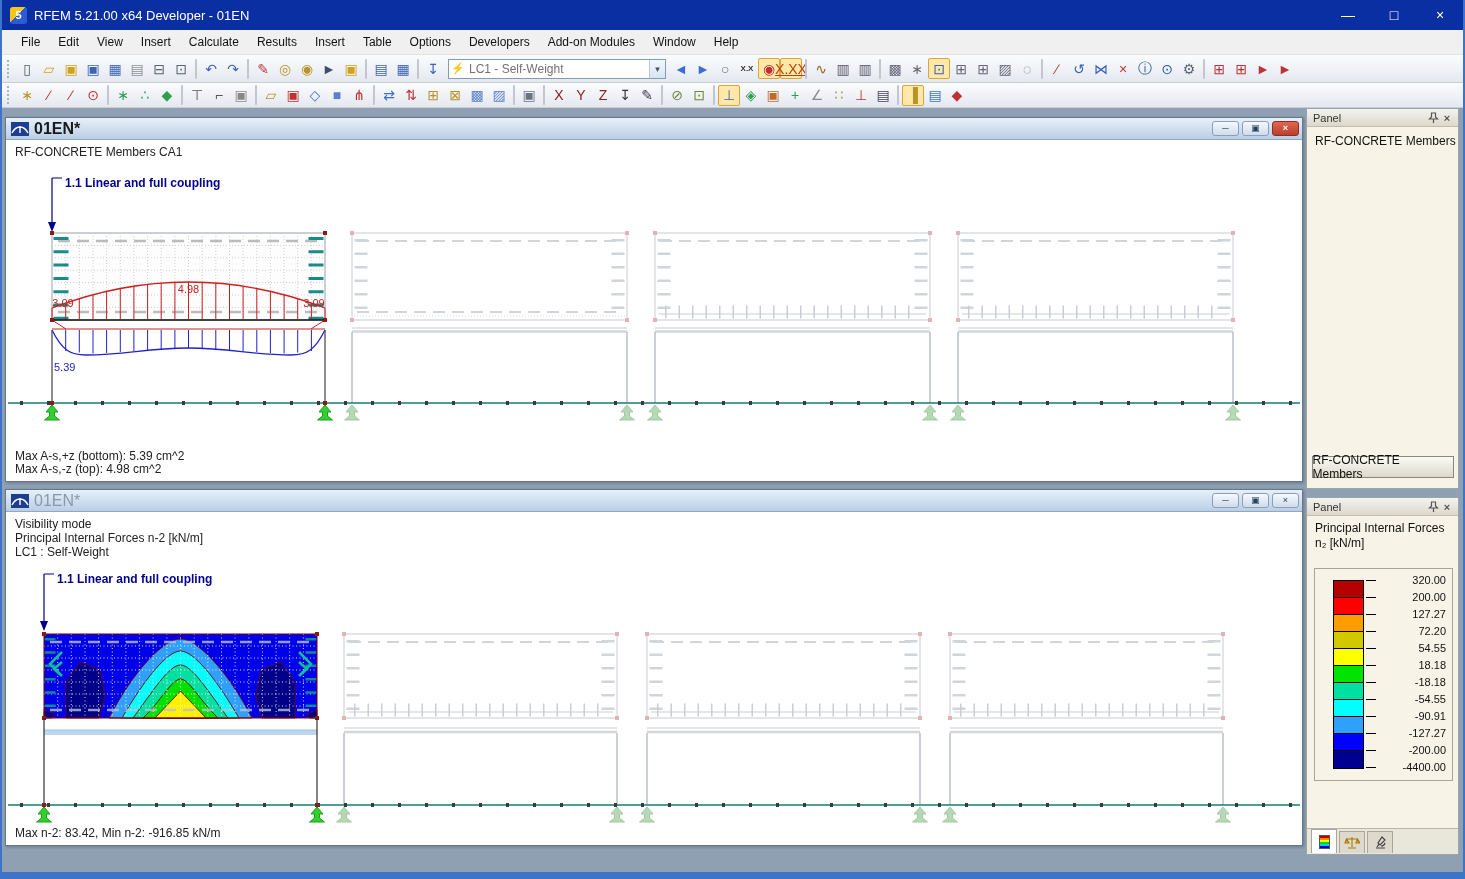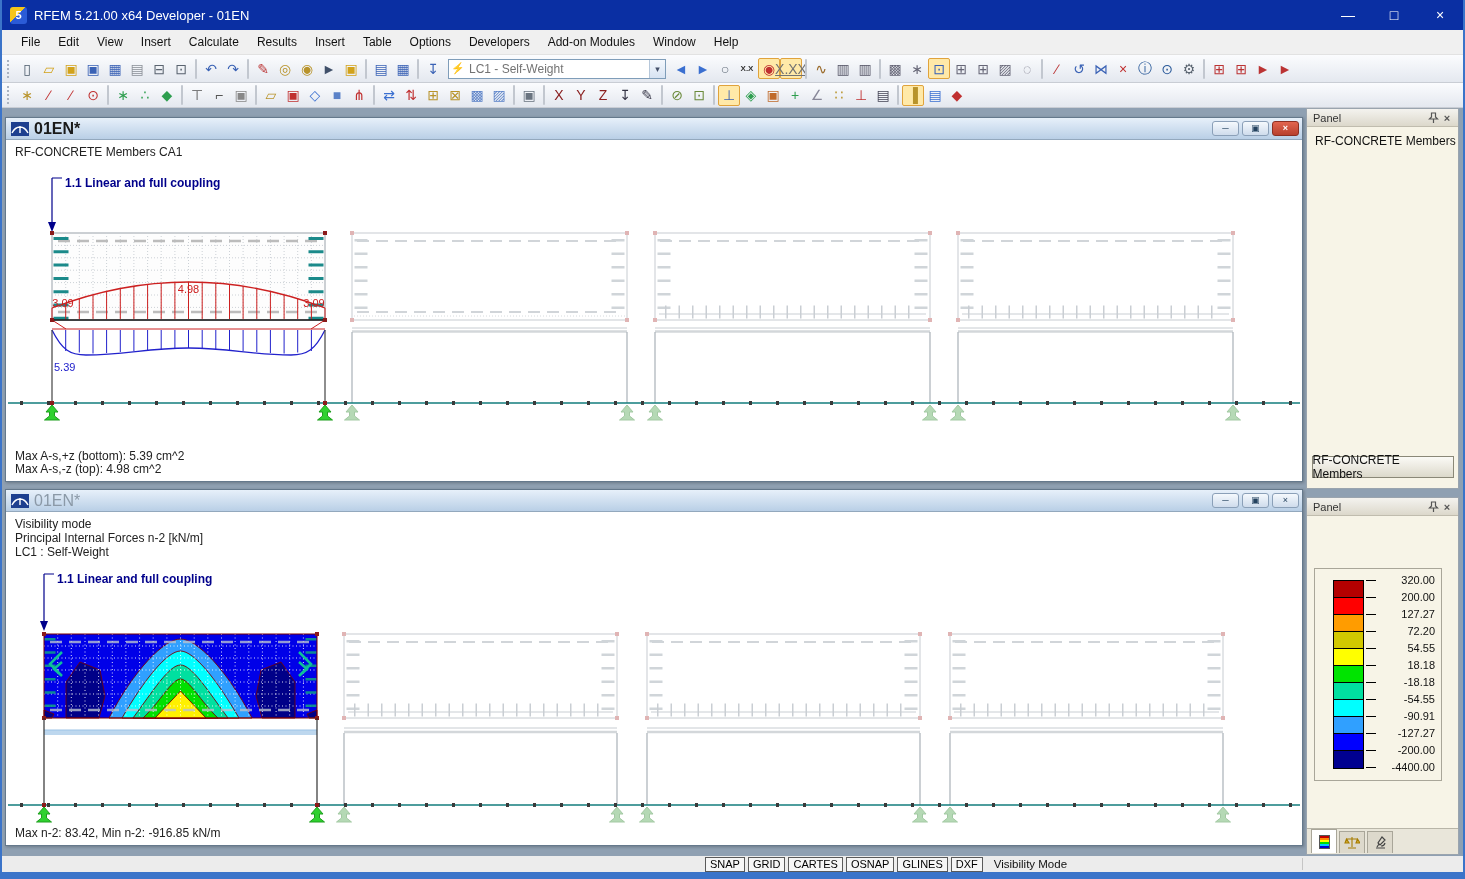--- a/index.html
+++ b/index.html
@@ -62,21 +62,21 @@
   .panel-body { position:relative; flex:1; }
   .panel-subtitle { font-size:12px; color:#111; padding:7px 0 0 8px; line-height:15px;}
   .legend-box { position:absolute; left:7px; right:5px; top:56px; bottom:48px; border:1px solid #a9a699; }
   .legend-entry { display:flex; align-items:flex-start; margin:10px 0 0 22px; }
   .legend-swatch { width:13px; height:27px; margin-right:9px; flex:none;}
   .legend-label { font-size:11px; color:#111; padding-top:2px;}
   .panel-button { position:absolute; left:50%; transform:translateX(-50%); bottom:10px; width:142px; height:22px;
                   background:linear-gradient(#fbfaf6,#dcd9cb); border:1px solid #8a8878; font-size:12px; color:#111;
                   display:flex; align-items:center; justify-content:center; }
 
-  .scale-box { position:absolute; left:7px; right:16px; top:52px; height:213px; border:1px solid #a9a699;}
+  .scale-box { position:absolute; left:7px; right:5px; top:52px; height:213px; border:1px solid #a9a699;}
   .scale-col { position:absolute; left:18px; top:11px; width:31px; border:1px solid #000; }
   .scale-band { height:17px; border-bottom:1px solid #000; }
   .scale-band:last-child { border-bottom:none; }
   .scale-labels { position:absolute; left:51px; top:11px; right:4px; bottom:0; }
   .scale-label { position:absolute; left:0; right:2px; height:14px; display:flex; align-items:center; }
   .scale-label .tick { width:10px; height:1px; background:#000; flex:none; }
   .scale-label .val { flex:1; text-align:right; font-size:11px; color:#111; }
   .maxmin-box { position:absolute; left:7px; right:5px; top:272px; height:40px; border:1px solid #a9a699;
                 display:flex; flex-direction:column; justify-content:center; gap:2px; }
   .mm-row { display:flex; font-size:11.5px; color:#111; padding:0 10px 0 28px;}
@@ -165,21 +165,21 @@
       <span class="combo-text">LC1 - Self-Weight</span>
       <span class="combo-arrow">▾</span>
     </div>
     <div style="display:flex;align-items:center;">
 
     <span class="tb-icon" style="color: rgb(58, 111, 208);">◄</span>
         <span class="tb-icon" style="color: rgb(58, 111, 208);">►</span>
         <span class="tb-icon" style="color: rgb(106, 116, 128);">○</span>
         <span class="tb-icon small" style="color: rgb(51, 51, 51);">X.X</span>
         <span class="tb-icon hl" style="color: rgb(192, 48, 48);">◉</span>
-        <span class="tb-icon hl" style="color: #737373; text-decoration: underline;">X.XX</span>
+        <span class="tb-icon hl" style="color: #c2410c; text-decoration: underline;">X.XX</span>
         <span class="tb-icon tb-sep"></span>
         <span class="tb-icon" style="color: rgb(154, 106, 42);">∿</span>
         <span class="tb-icon" style="color: rgb(85, 85, 102);">▥</span>
         <span class="tb-icon" style="color: rgb(85, 85, 102);">▥</span>
         <span class="tb-icon tb-sep"></span>
         <span class="tb-icon" style="color: rgb(102, 102, 119);">▩</span>
         <span class="tb-icon" style="color: rgb(102, 102, 119);">∗</span>
         <span class="tb-icon hl" style="color: rgb(58, 98, 181);">⊡</span>
         <span class="tb-icon" style="color: rgb(102, 102, 119);">⊞</span>
         <span class="tb-icon" style="color: rgb(102, 102, 119);">⊞</span>
@@ -570,20 +570,24 @@
       <div class="panel-header">
         <span class="ph-title">Panel</span>
         <span class="ph-icon">
           <svg width="11" height="12" viewBox="0 0 11 12">
               <path d="M3.5 1 H7.5 V5 L9.5 7 H1.5 L3.5 5 Z M5.5 7 V11" stroke="#555" fill="none" stroke-width="1.2"></path>
             </svg>
         </span>
         <span class="ph-icon" style="font-weight:bold;">×</span>
       </div>
       <div class="panel-body">
+        <div class="panel-subtitle" style="padding-top:5px;">
+          <div>Principal Internal Forces</div>
+          <div>n₂ [kN/m]</div>
+        </div>
         <div class="scale-box">
           <div class="scale-col">
 
           <div class="scale-band" style="background: rgb(180, 0, 0);"></div>
               <div class="scale-band" style="background: rgb(255, 0, 0);"></div>
               <div class="scale-band" style="background: rgb(255, 156, 0);"></div>
               <div class="scale-band" style="background: rgb(210, 200, 0);"></div>
               <div class="scale-band" style="background: rgb(255, 255, 0);"></div>
               <div class="scale-band" style="background: rgb(0, 228, 0);"></div>
               <div class="scale-band" style="background: rgb(0, 224, 160);"></div>
@@ -657,29 +661,15 @@
             <svg width="15" height="15" viewBox="0 0 15 15">
                 <path d="M9 2 L12 5 L7 10 L5 8 Z M6 9 L4 12 M3 13 H12 M8 11 A4 4 0 0 0 12 8" stroke="#444" fill="none" stroke-width="1.2"></path>
               </svg>
           </div>
         </div>
       </div>
     </div>
 
   </div>
 
-  <div class="statusbar">
-    <div class="sb-spacer"></div>
-    <div style="display:flex;align-items:center;">
-
-    <div class="sb-btn">SNAP</div>
-        <div class="sb-btn">GRID</div>
-        <div class="sb-btn">CARTES</div>
-        <div class="sb-btn">OSNAP</div>
-        <div class="sb-btn">GLINES</div>
-        <div class="sb-btn">DXF</div>
-      </div>
-    <span class="sb-mode">Visibility Mode</span>
-    <div class="sb-divider"></div>
-  </div>
   <div class="bottom-strip"></div>
 
 </div>
 
 </body></html>

